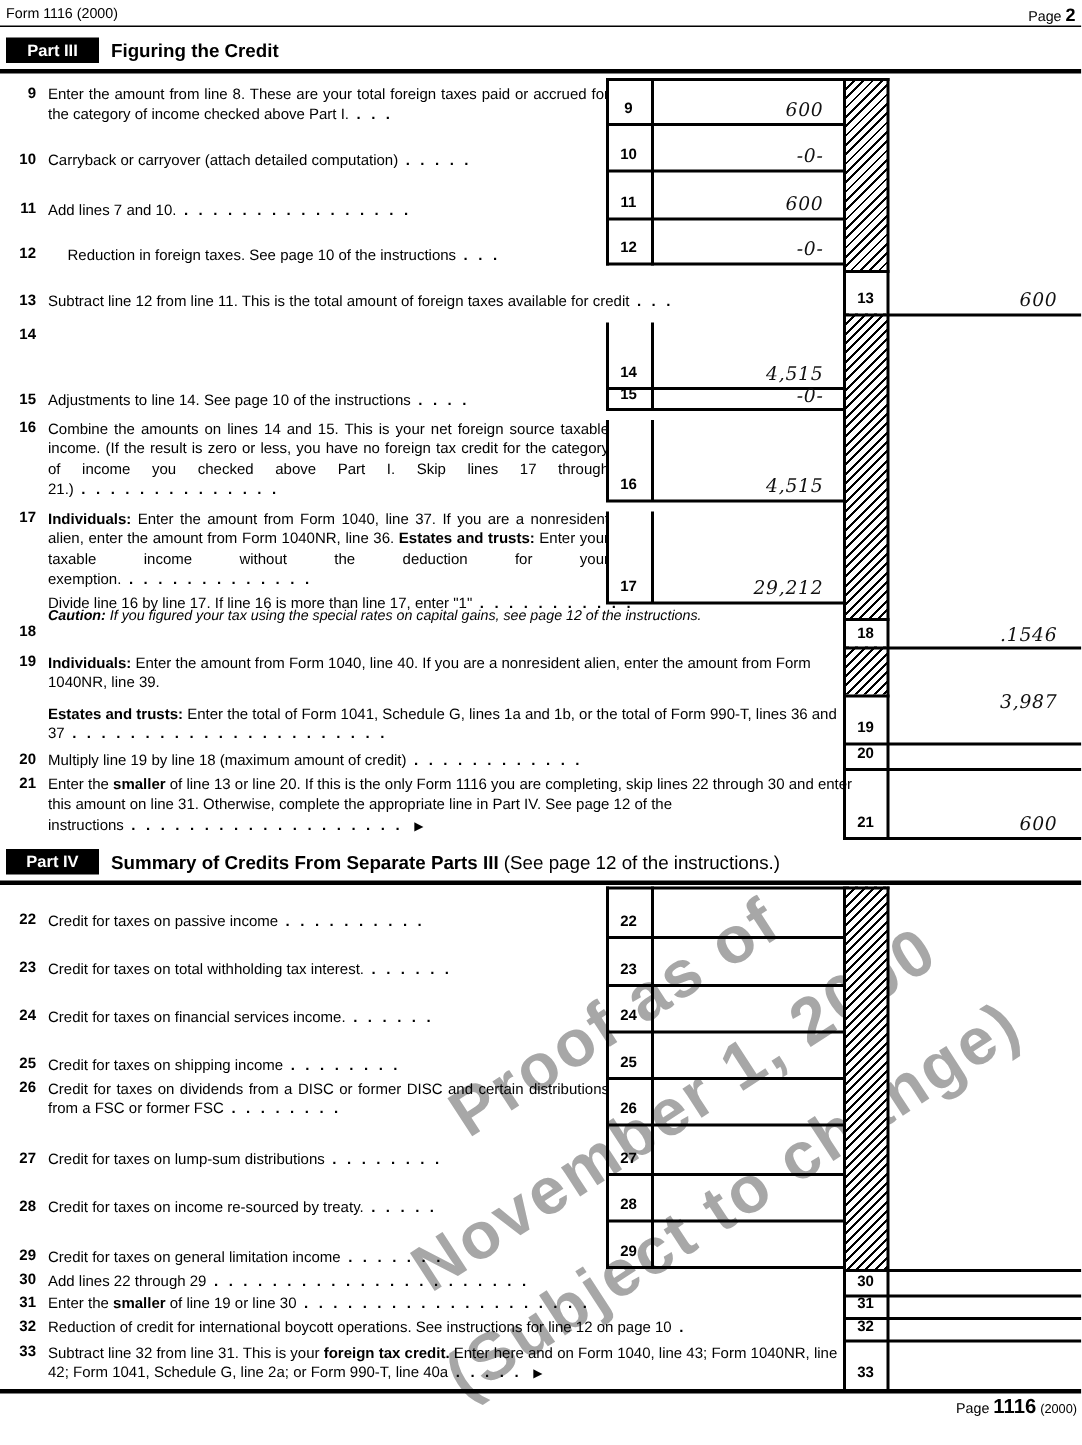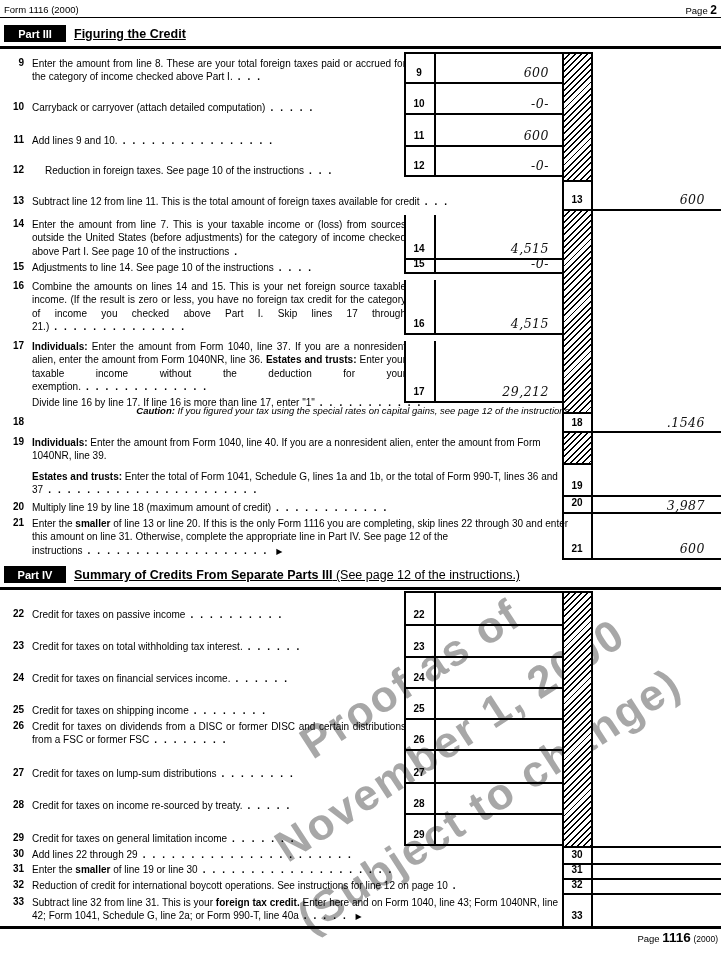--- a/index.html
+++ b/index.html
@@ -20,22 +20,22 @@
   .bnum{position:absolute;width:30px;text-align:center;font-weight:bold;font-size:10px;z-index:2;}
   .cnumL{left:404px;}
   .cnumR{left:562px;}
   .val{position:absolute;font-family:"DejaVu Serif",serif;font-style:italic;
        font-size:12.5px;letter-spacing:0.5px;text-align:right;z-index:2;color:#111;}
   .valL{left:437px;width:112px;}
   .valR{left:593px;width:112px;}
   .badge{position:absolute;left:4px;width:62px;height:17px;background:#000;color:#fff;
          font-weight:bold;font-size:11px;display:flex;align-items:center;
          justify-content:center;z-index:2;}
-  .ptitle{position:absolute;left:74px;font-size:12.5px;font-weight:bold;z-index:2;text-decoration:underline;}
-  .caution{font-style:italic;font-size:9.5px;text-align:right;}
+  .ptitle{position:absolute;left:74px;font-size:12.5px;font-weight:bold;z-index:2;}
+  .caution{font-style:italic;font-size:9.5px;}
   #watermark{position:absolute;left:130px;top:575px;width:640px;height:330px;
              display:flex;flex-direction:column;align-items:center;justify-content:center;
              transform:rotate(-33deg);z-index:0;color:#a7a7a7;font-weight:bold;
              font-size:44px;line-height:1.65;letter-spacing:2px;white-space:nowrap;}
   #hdr-left{position:absolute;left:4px;top:4px;font-size:9.5px;z-index:2;}
   #hdr-right{position:absolute;right:4px;top:3px;font-size:9.5px;z-index:2;}
   #hdr-right .pg{font-size:12px;font-weight:bold;}
   #footer{position:absolute;right:3px;top:930px;font-size:9.5px;z-index:2;}
   #footer .fnum{font-size:13.5px;font-weight:bold;text-align:center;}
   #footer .fyr{font-size:8.5px;}
@@ -92,30 +92,29 @@
   <div class="hline" style="left:562px;top:512px;width:159px;height:2px;"></div>
   <div class="hline" style="left:562px;top:558px;width:159px;height:2px;"></div>
 
   <div class="lnum" style="top:57px;">9</div>
   <div class="ltext w375" style="top:57px;"><span>Enter the amount from line 8. These are your total foreign taxes paid or accrued for the category of income checked above Part I.</span><span class="dots">...</span></div>
 
   <div class="lnum" style="top:101px;">10</div>
   <div class="ltext w375" style="top:101px;"><span>Carryback or carryover (attach detailed computation)</span><span class="dots">.....</span></div>
 
   <div class="lnum" style="top:134px;">11</div>
-  <div class="ltext w375" style="top:134px;"><span>Add lines 9 and 10.</span><span class="dots">................</span></div>
+  <div class="ltext w375" style="top:134px;"><span>Add lines 7 and 10.</span><span class="dots">................</span></div>
 
   <div class="lnum" style="top:164px;">12</div>
   <div class="ltext w375" style="top:164px;padding-left:13px;"><span>Reduction in foreign taxes. See page 10 of the instructions</span><span class="dots">...</span></div>
 
   <div class="lnum" style="top:195px;">13</div>
   <div class="ltext w545" style="top:195px;"><span>Subtract line 12 from line 11. This is the total amount of foreign taxes available for credit</span><span class="dots">...</span></div>
 
   <div class="lnum" style="top:218px;">14</div>
-  <div class="ltext w375" style="top:218px;"><span>Enter the amount from line 7. This is your taxable income or (loss) from sources outside the United States (before adjustments) for the category of income checked above Part I. See page 10 of the instructions</span><span class="dots">.</span></div>
 
   <div class="lnum" style="top:261px;">15</div>
   <div class="ltext w375" style="top:261px;"><span>Adjustments to line 14. See page 10 of the instructions</span><span class="dots">....</span></div>
 
   <div class="lnum" style="top:280px;">16</div>
   <div class="ltext w375" style="top:280px;"><span>Combine the amounts on lines 14 and 15. This is your net foreign source taxable income. (If the result is zero or less, you have no foreign tax credit for the category of income you checked above Part I. Skip lines 17 through 21.)</span><span class="dots">..............</span></div>
 
   <div class="lnum" style="top:340px;">17</div>
   <div class="ltext w375" style="top:340px;"><span class="bt">Individuals:</span><span> Enter the amount from Form 1040, line 37. If you are a nonresident alien, enter the amount from Form 1040NR, line 36. </span><span class="bt">Estates and trusts:</span><span> Enter your taxable income without the deduction for your exemption.</span><span class="dots">.............</span></div>
 
@@ -151,21 +150,21 @@
   <div class="val valL" style="top:65px;">600</div>
   <div class="val valL" style="top:96px;">-0-</div>
   <div class="val valL" style="top:128px;">600</div>
   <div class="val valL" style="top:158px;">-0-</div>
   <div class="val valR" style="top:192px;">600</div>
   <div class="val valL" style="top:241px;">4,515</div>
   <div class="val valL" style="top:256px;">-0-</div>
   <div class="val valL" style="top:316px;">4,515</div>
   <div class="val valL" style="top:384px;">29,212</div>
   <div class="val valR" style="top:415px;">.1546</div>
-  <div class="val valR" style="top:498px;text-align:right;">3,987</div>
+  <div class="val valR" style="top:460px;text-align:right;">3,987</div>
   <div class="val valR" style="top:495px;padding-left:44px;">616</div>
   <div class="val valR" style="top:541px;">600</div>
 
   <div class="badge" style="top:566px;">Part IV</div>
   <div class="ptitle" style="top:568px;"><span>Summary of Credits From Separate Parts III</span><span style="font-weight:normal;margin-top:23px;"> (See page 12 of the instructions.)</span></div>
   <div class="hline" style="left:0;top:587px;width:721px;height:3px;"></div>
 
   <div class="hline" style="left:404px;top:591px;width:189px;height:2px;"></div>
   <div class="vline" style="left:404px;top:591px;width:2px;height:255px;"></div>
   <div class="vline" style="left:434px;top:591px;width:2px;height:255px;"></div>

